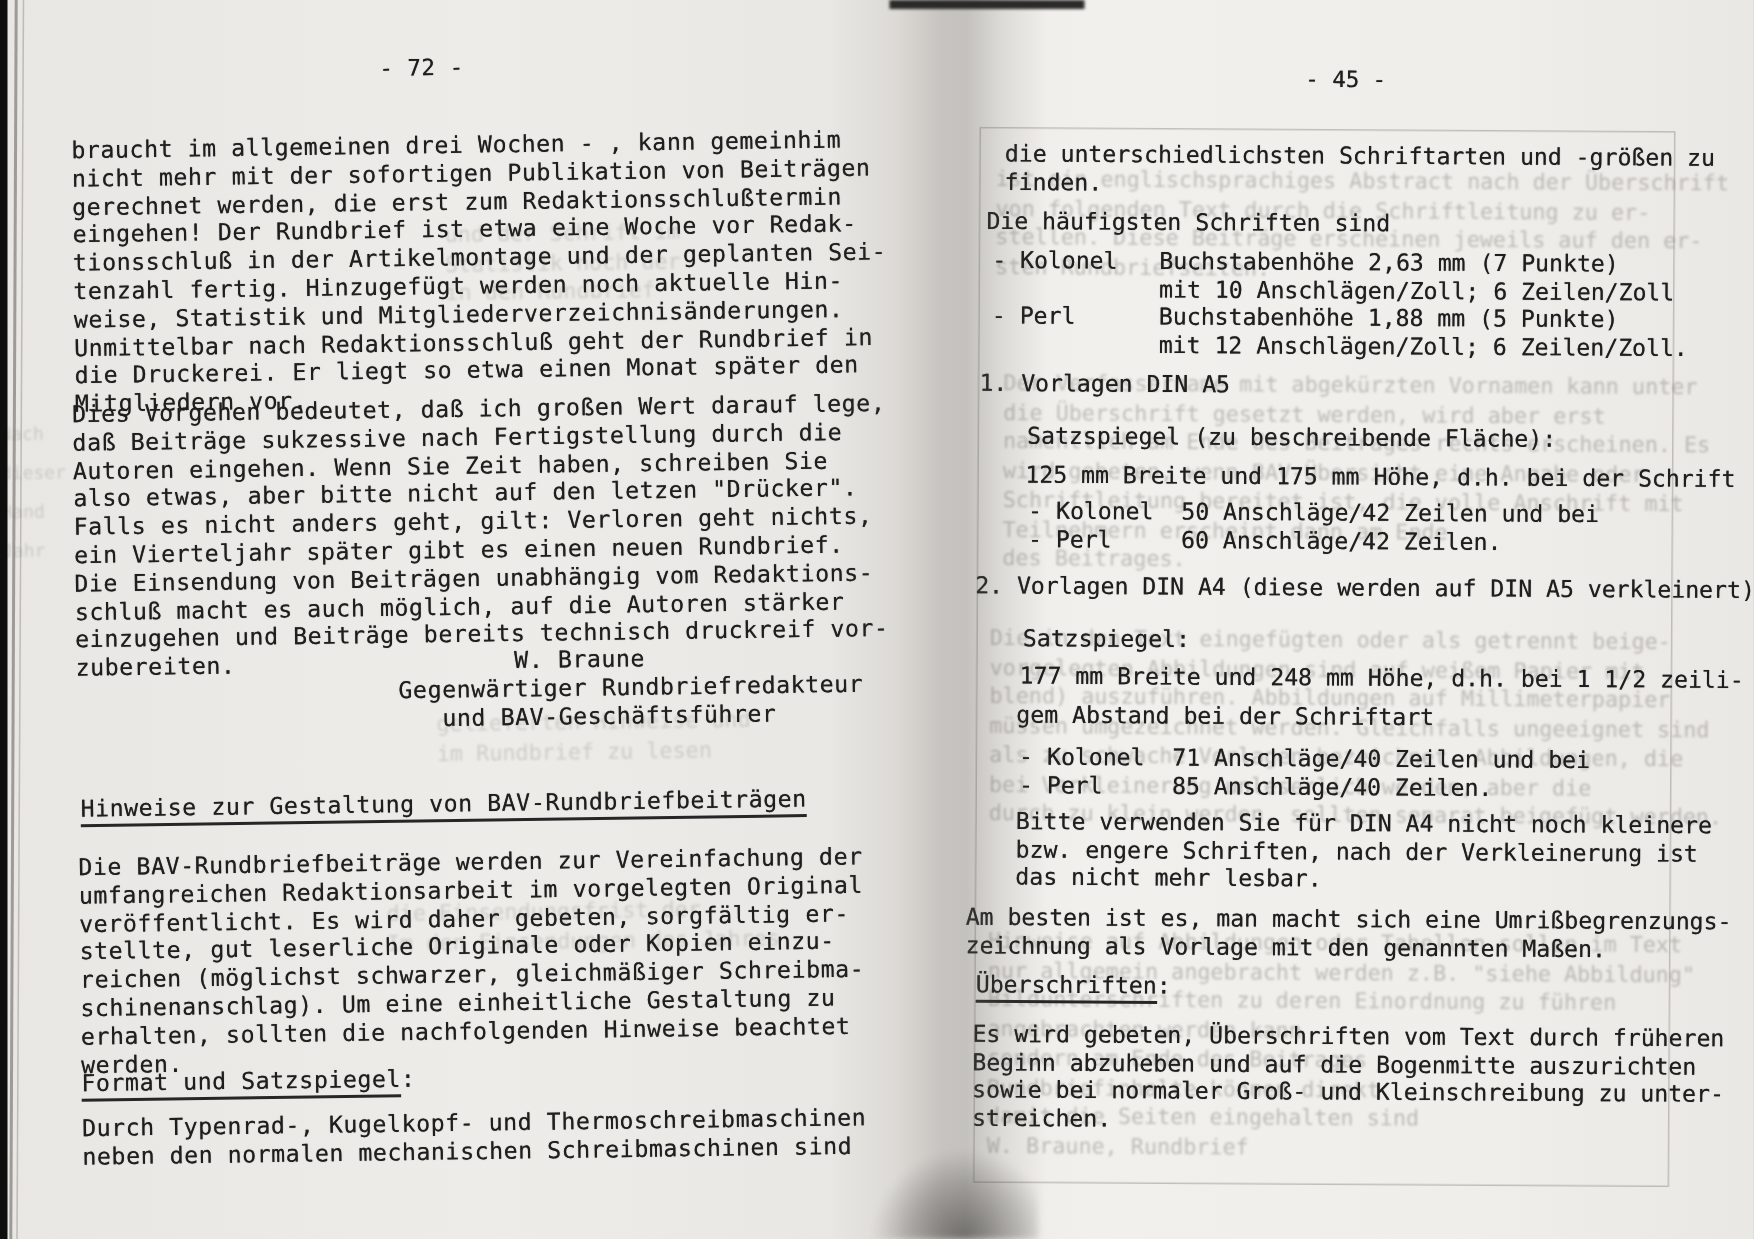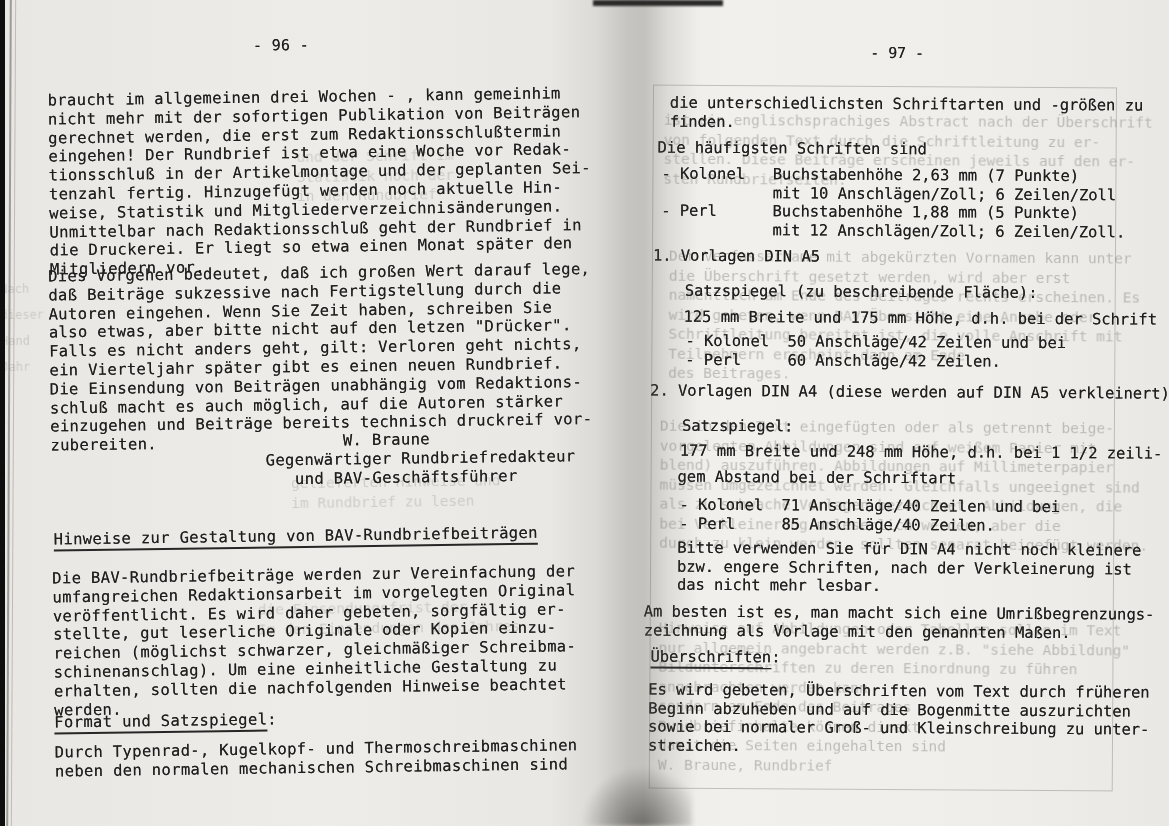--- a/index.html
+++ b/index.html
@@ -56,21 +56,21 @@
 in den Rundbrief</div>
     <div class="bleed" style="left:2px;top:272px;font-size:12px;line-height:26px;">Nach
 dieser
 Hand
 Jahr</div>
     <div class="bleed" style="left:290px;top:474px;">gelieferten Hinweise und
 im Rundbrief zu lesen</div>
     <div class="bleed" style="left:255px;top:600px;">die Einsendungsfrist der
 Im den Einsendungen des Jahres</div>
 
-    <div class="block pnum" style="left:258px;top:36px;">- 96 -</div>
+    <div class="block pnum" style="left:258px;top:36px;">- 72 -</div>
     <div class="block" style="left:52px;top:88px;">braucht im allgemeinen drei Wochen - , kann gemeinhim
 nicht mehr mit der sofortigen Publikation von Beiträgen
 gerechnet werden, die erst zum Redaktionsschlußtermin
 eingehen! Der Rundbrief ist etwa eine Woche vor Redak-
 tionsschluß in der Artikelmontage und der geplanten Sei-
 tenzahl fertig. Hinzugefügt werden noch aktuelle Hin-
 weise, Statistik und Mitgliederverzeichnisänderungen.
 Unmittelbar nach Redaktionsschluß geht der Rundbrief in
 die Druckerei. Er liegt so etwa einen Monat später den
 Mitgliedern vor.</div>
@@ -124,21 +124,21 @@
 durch zu klein werden, sollten separat beigefügt werden.</div>
     <div class="bleed" style="left:60px;top:620px;">Hinweise auf Abbildungen oder Tabellen sollen im Text
 nur allgemein angebracht werden z.B. "siehe Abbildung"
 Bildunterschriften zu deren Einordnung zu führen
 angebrachten werden kann
 sondern am Ende des Beitrages
 Rundbriefinhalte können direkt
 damit die Seiten eingehalten sind
 W. Braune, Rundbrief</div>
 
-    <div class="block pnum" style="left:268px;top:44px;">- 97 -</div>
+    <div class="block pnum" style="left:268px;top:44px;">- 45 -</div>
     <div class="block" style="left:68px;top:95px;">die unterschiedlichsten Schriftarten und -größen zu
 finden.</div>
     <div class="block" style="left:56px;top:140px;">Die häufigsten Schriften sind</div>
     <div class="block" style="left:60px;top:166px;">- Kolonel   Buchstabenhöhe 2,63 mm (7 Punkte)
             mit 10 Anschlägen/Zoll; 6 Zeilen/Zoll
 - Perl      Buchstabenhöhe 1,88 mm (5 Punkte)
             mit 12 Anschlägen/Zoll; 6 Zeilen/Zoll.</div>
     <div class="block" style="left:52px;top:248px;">1. Vorlagen DIN A5</div>
     <div class="block" style="left:84px;top:283px;">Satzspiegel (zu beschreibende Fläche):</div>
     <div class="block" style="left:83px;top:309px;">125 mm Breite und 175 mm Höhe, d.h. bei der Schrift</div>

